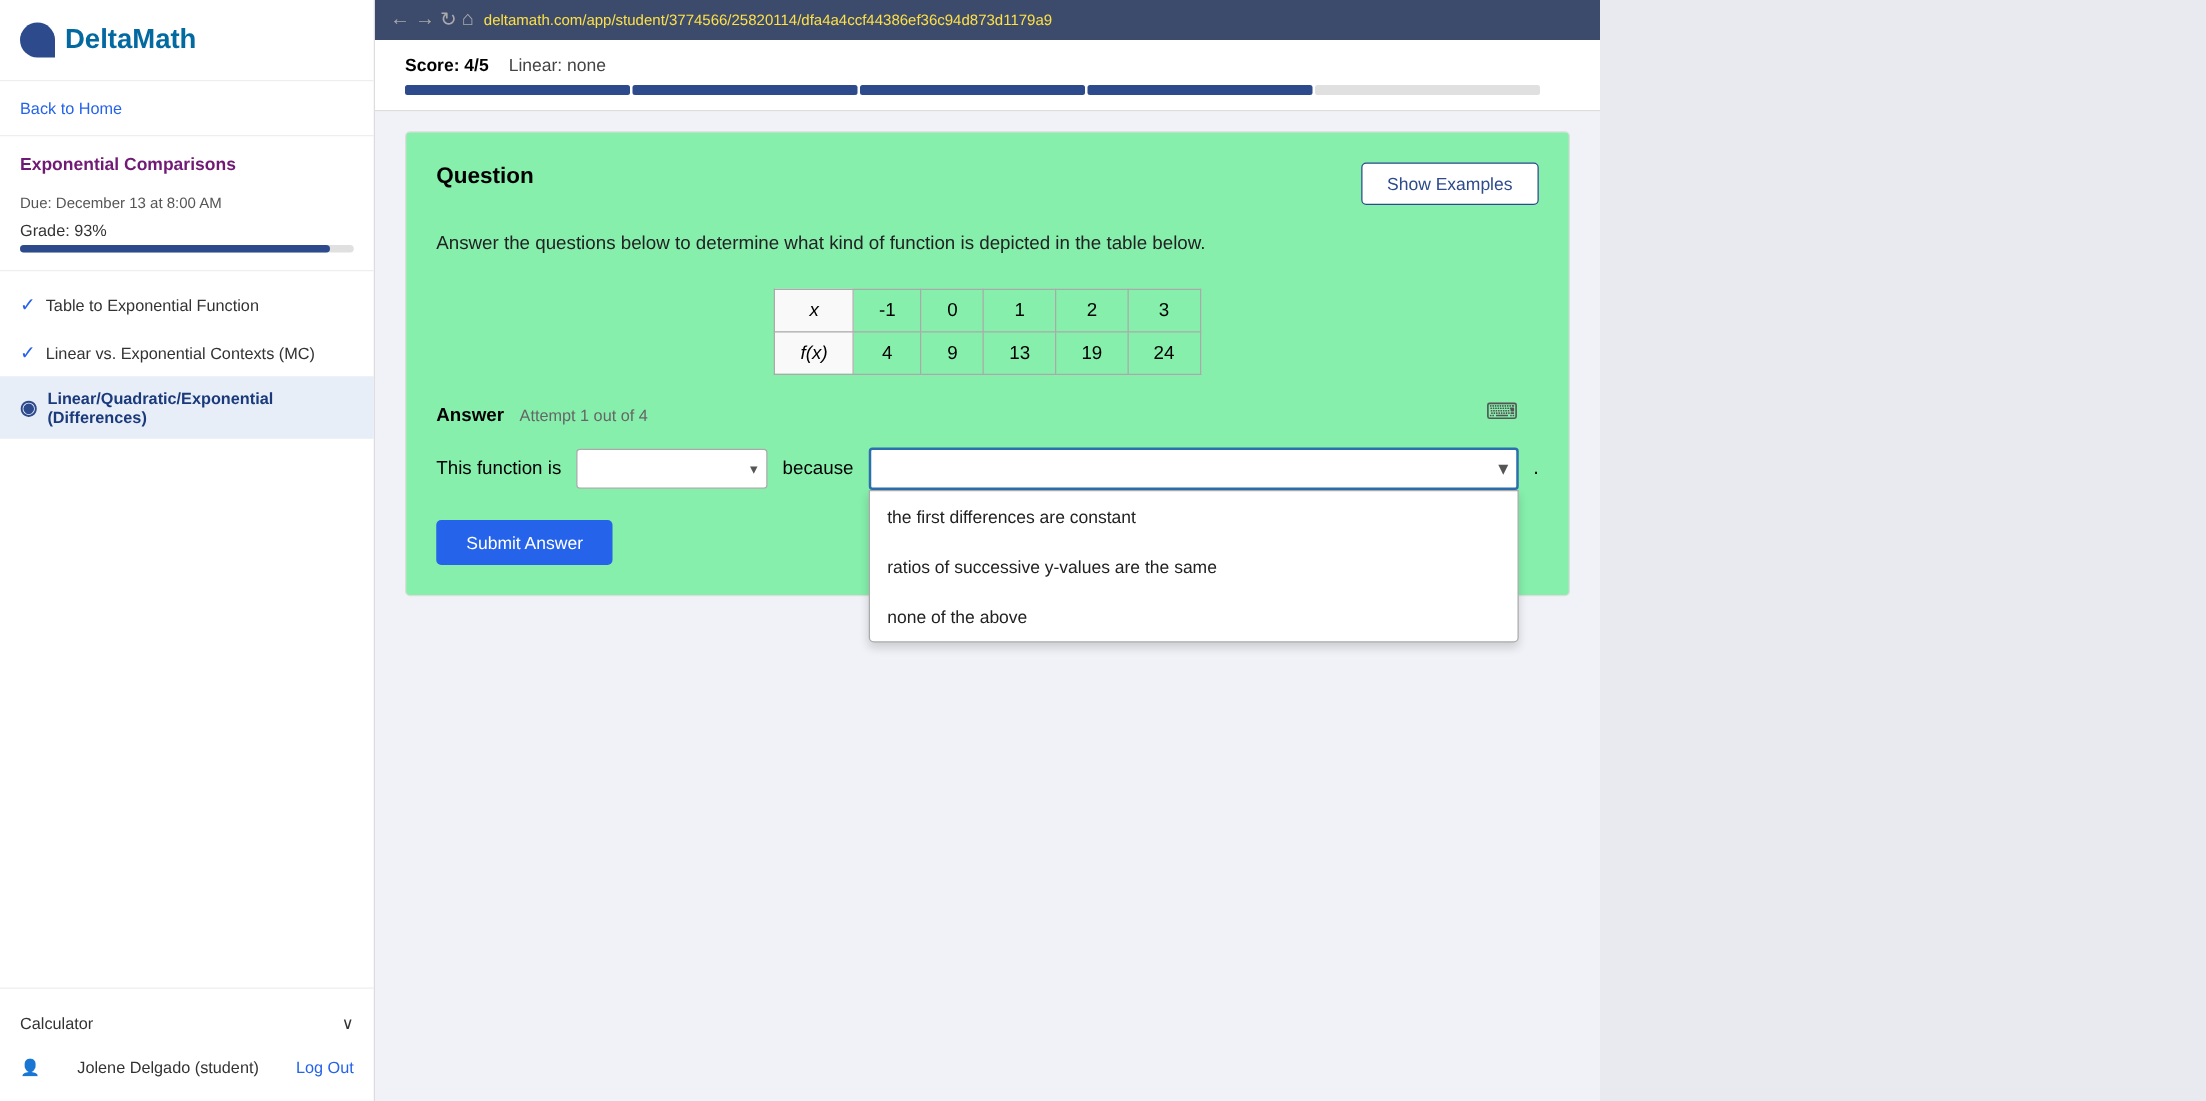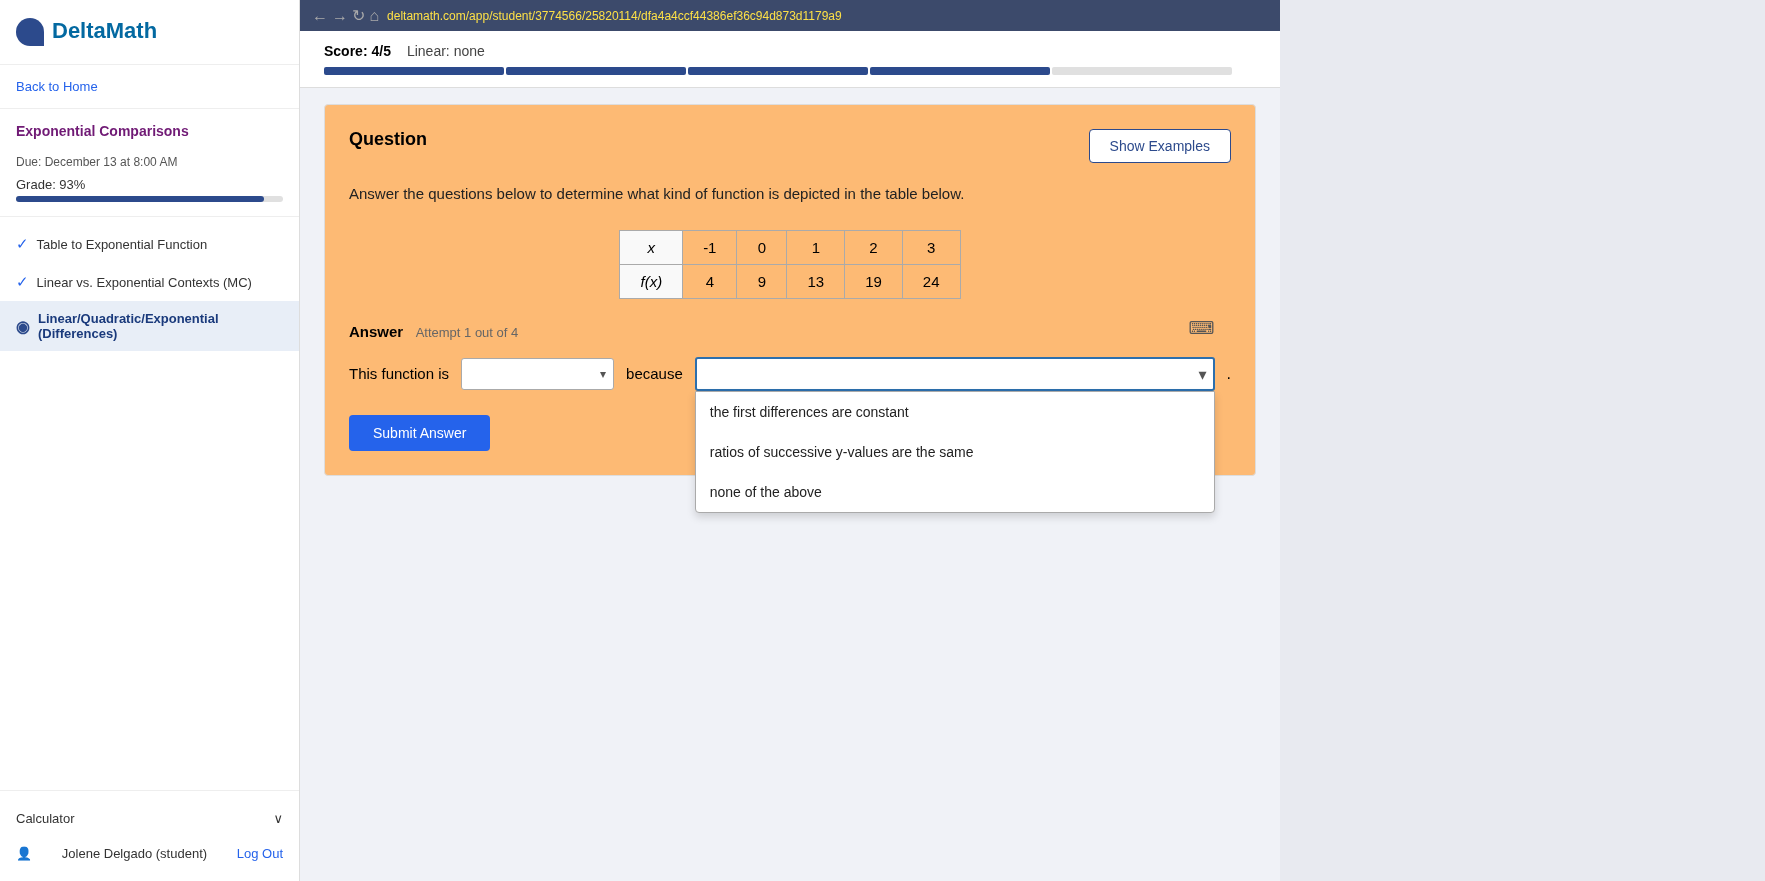--- a/index.html
+++ b/index.html
@@ -196,21 +196,21 @@
     }
     .progress-seg {
       height: 8px;
       border-radius: 2px;
     }
     .progress-seg.filled { background: #2c4a8c; }
     .progress-seg.empty { background: #e0e0e0; }
 
     
     .question-area {
-      background: #fdba74;
+      background: #86efac;
       margin: 16px 24px;
       border: 1px solid #ddd;
       border-radius: 4px;
       padding: 24px;
     }
     .question-header {
       display: flex;
       justify-content: space-between;
       align-items: flex-start;
       margin-bottom: 20px;

